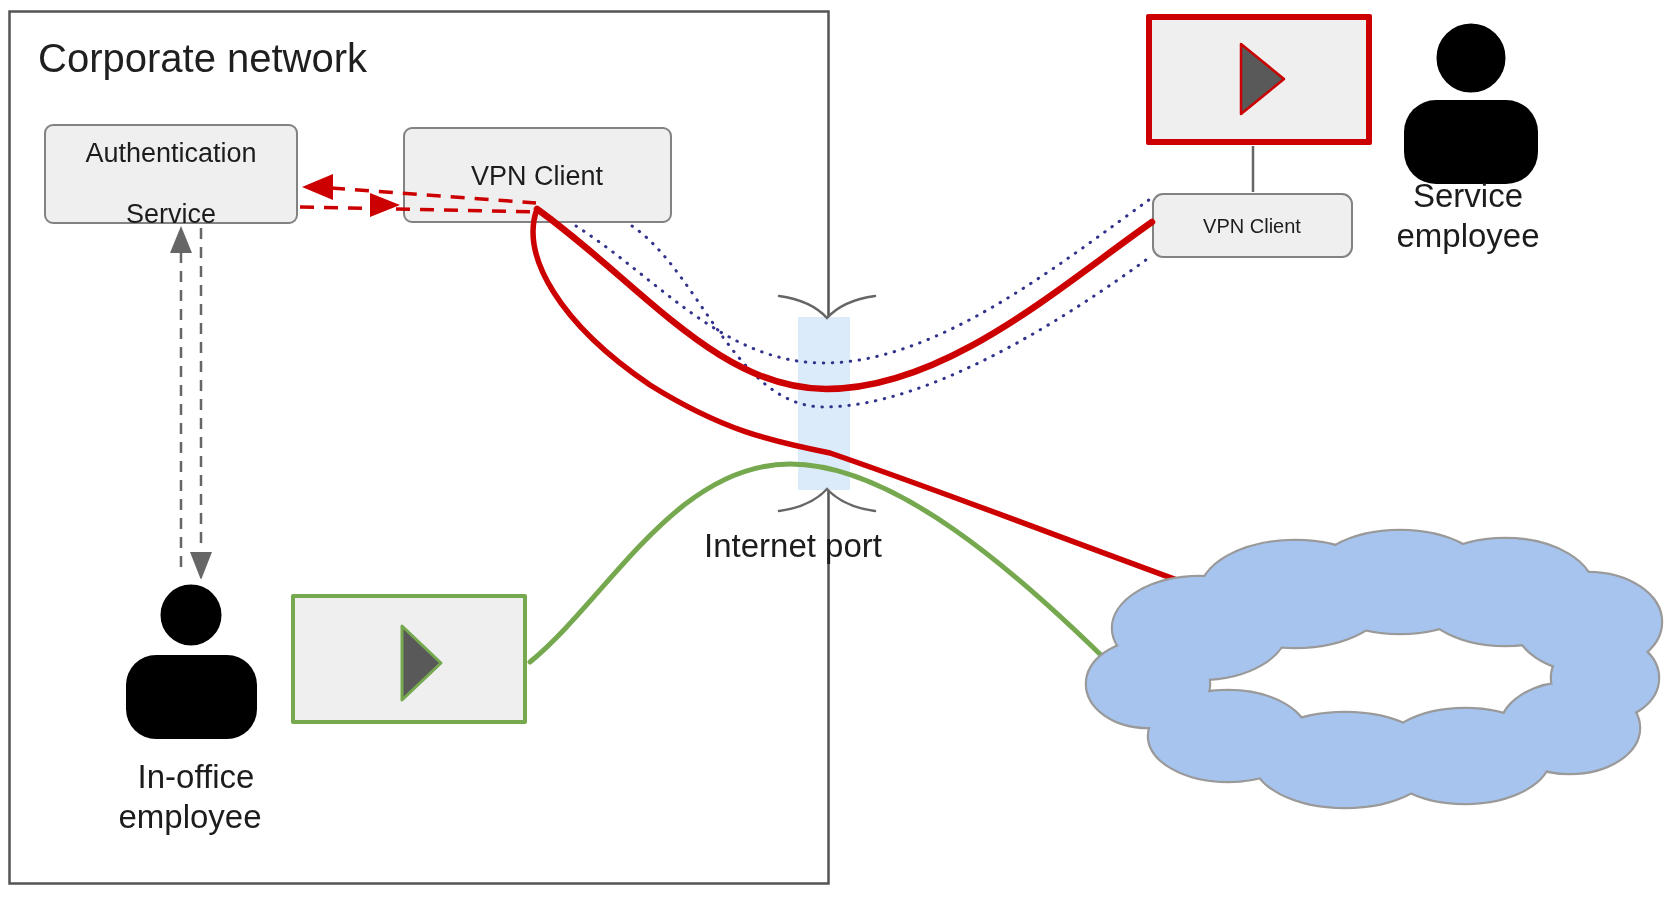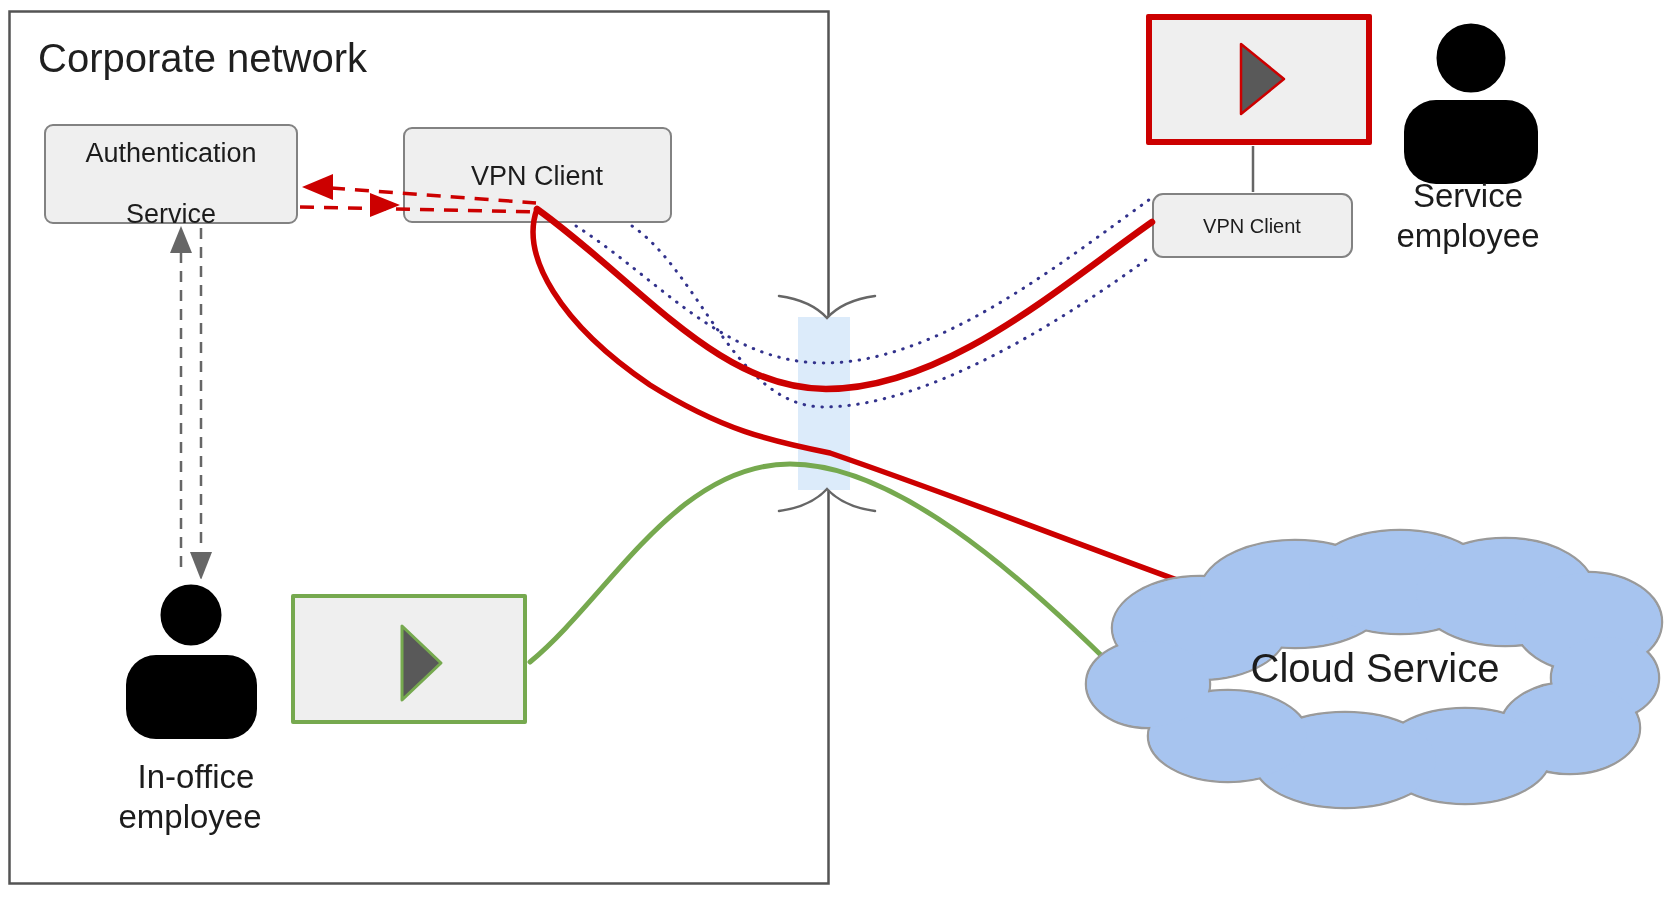--- a/index.html
+++ b/index.html
@@ -112,22 +112,22 @@
 
   <div class="lbl" id="title-label" style="left:38px;top:34px;">Corporate network</div>
 
   <div class="lbl small" style="left:171px;top:153px;">Authentication</div>
   <div class="lbl small" style="left:171px;top:204px;margin-top:10px;">Service</div>
 
   <div class="lbl small" style="left:537px;top:176px;">VPN Client</div>
 
   <div class="lbl small" style="left:1252px;top:226px;font-size:20px;">VPN Client</div>
 
+  <div class="lbl med" style="left:793px;top:546px;">Internet port</div>
 
-  <div class="lbl big" style="left:1375px;top:668px;">Cloud Service</div>
 
   <div class="lbl med" style="left:196px;top:777px;">In-office</div>
   <div class="lbl med" style="left:190px;top:817px;">employee</div>
 
   <div class="lbl med" style="left:1468px;top:196px;">Service</div>
   <div class="lbl med" style="left:1468px;top:236px;">employee</div>
 
 </div>
 
 </body></html>

